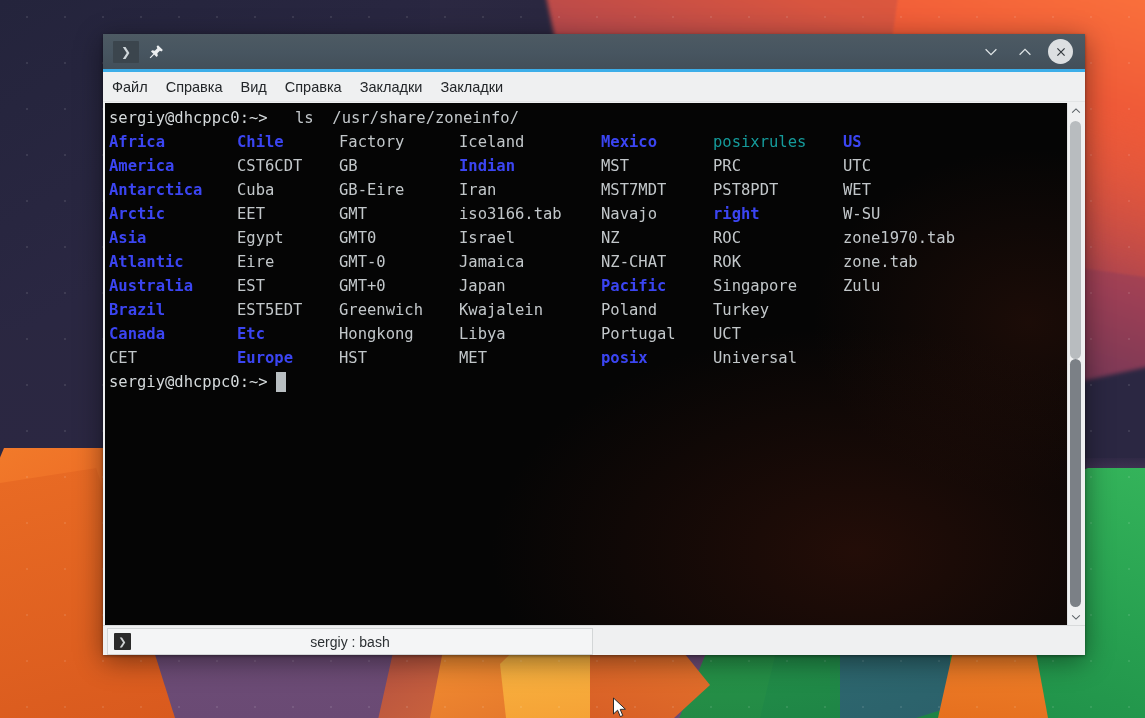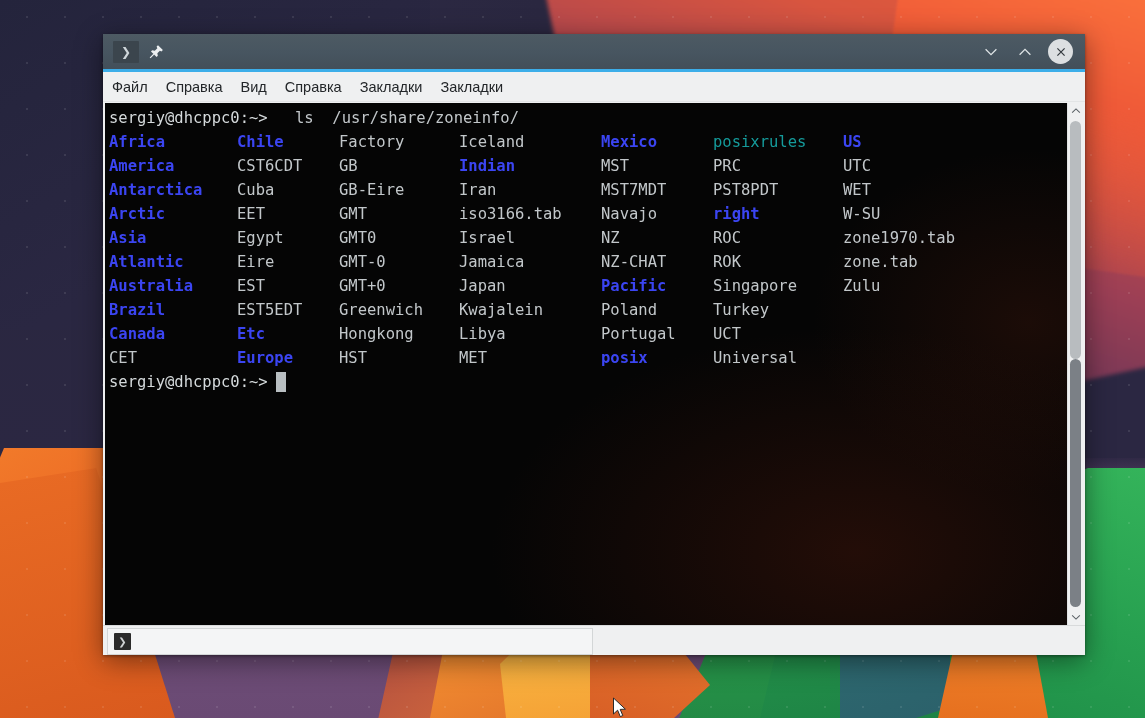--- a/index.html
+++ b/index.html
@@ -362,17 +362,18 @@
           <svg viewBox="0 0 14 14" width="12" height="12">
             <path d="M2.5 5 L7 9.5 L11.5 5" fill="none" stroke="#5a6066" stroke-width="1.2"></path>
           </svg>
         </div>
       </div>
     </div>
 
     <div id="tabbar">
       <div id="tab-bash">
         <div id="tab-icon">❯</div>
+        <div id="tab-label">sergiy : bash</div>
       </div>
     </div>
 
   </div>
 </div>
 
 </body></html>

